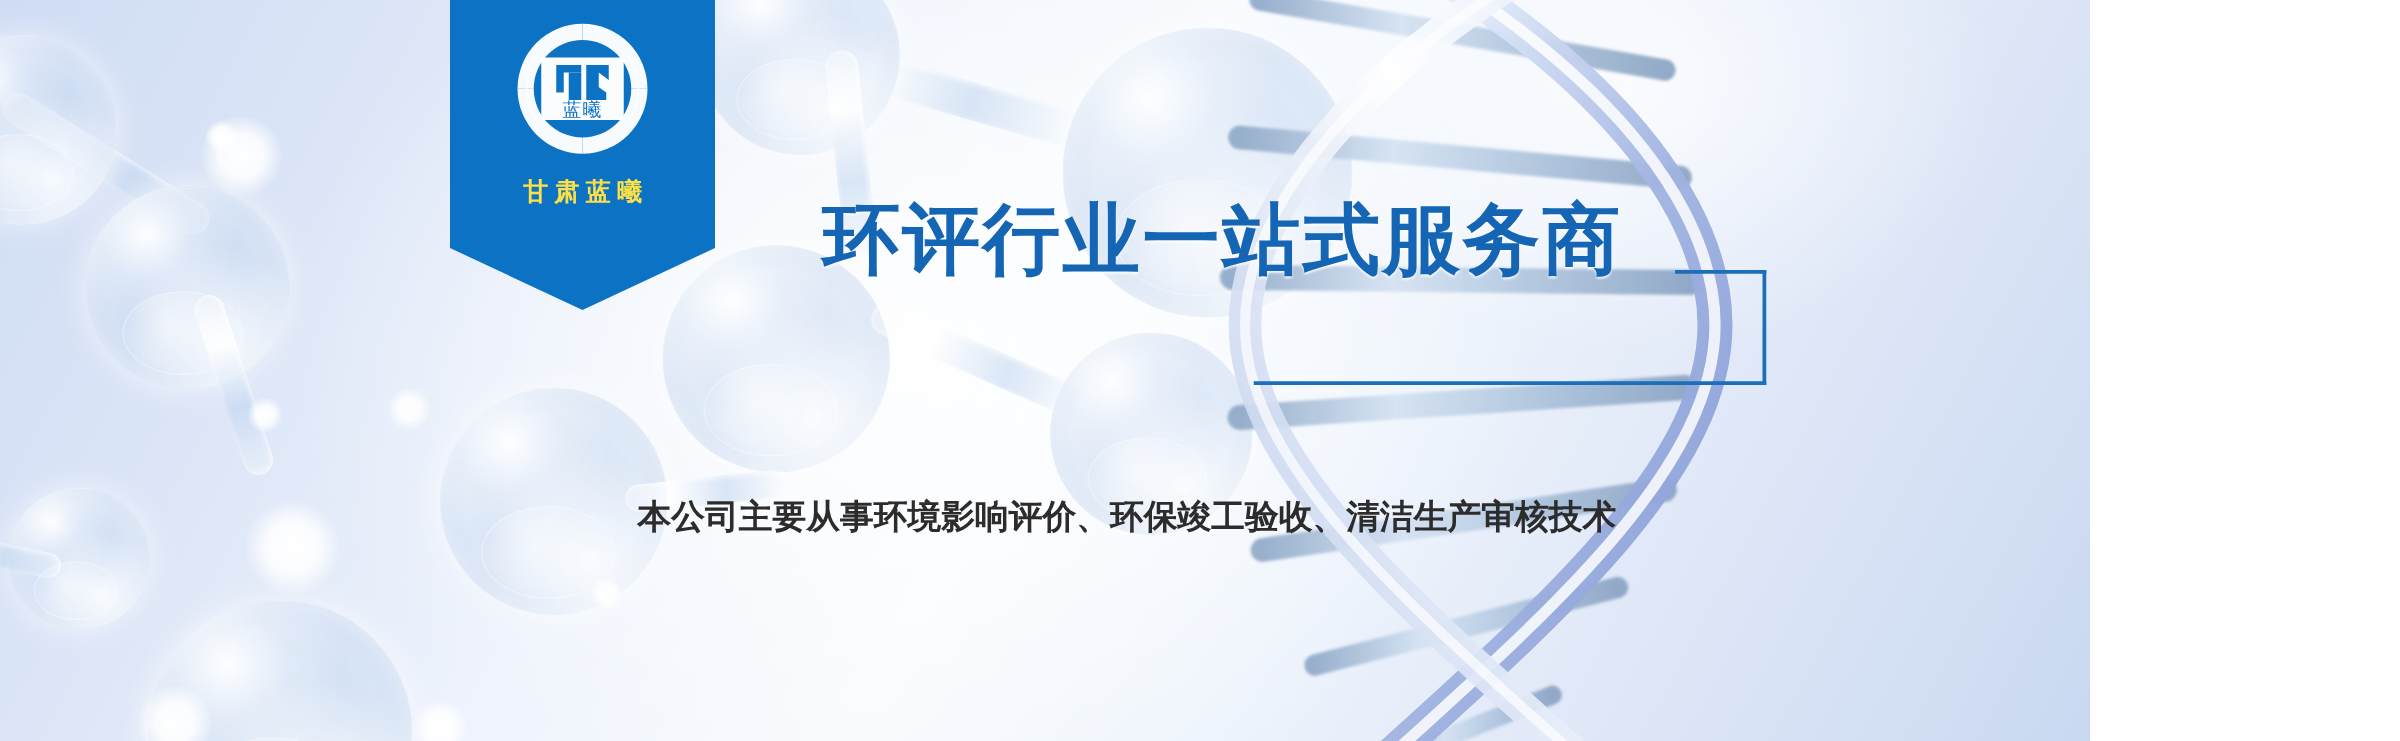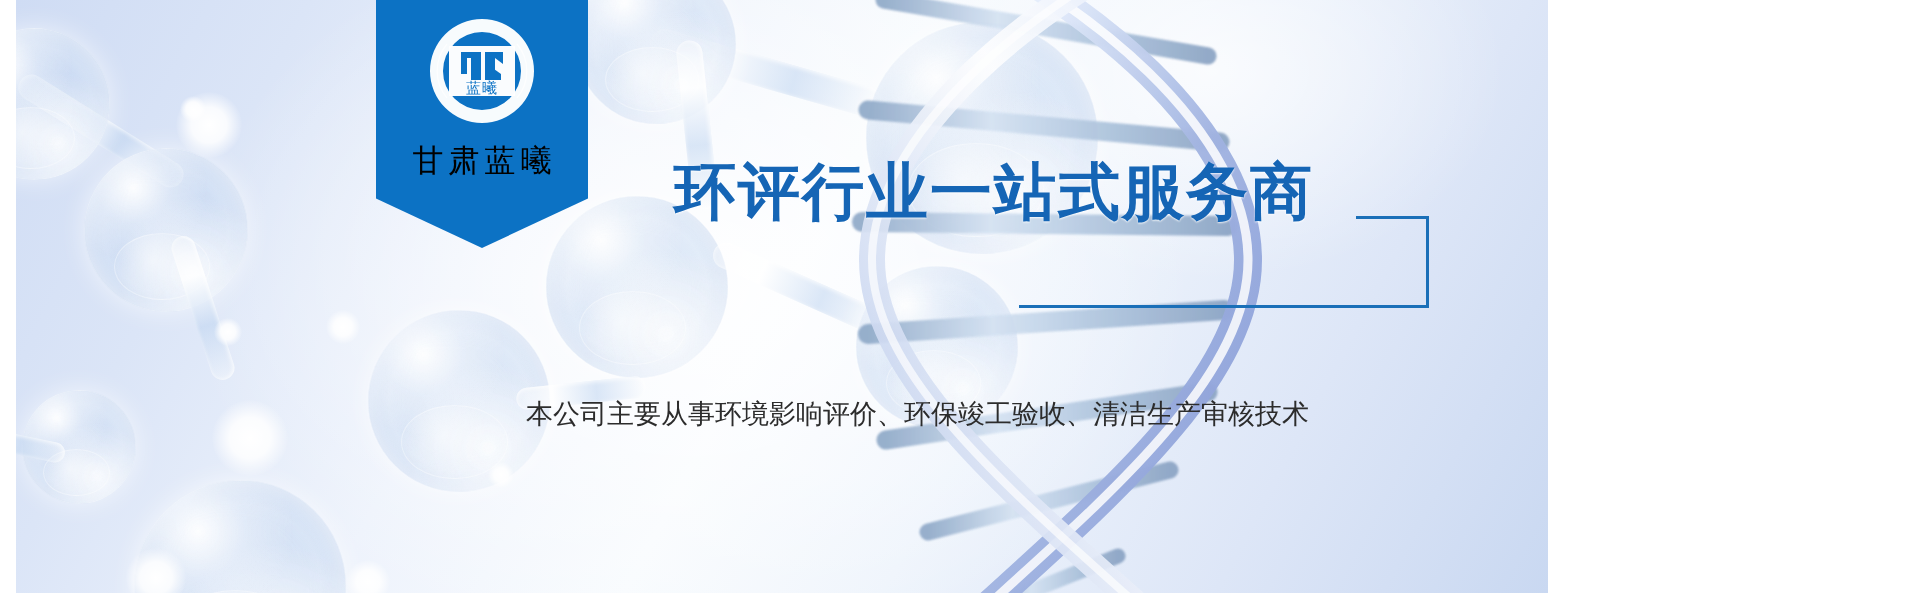--- a/index.html
+++ b/index.html
@@ -1,26 +1,25 @@
 <!DOCTYPE html>
 <html><head>
 <meta charset="utf-8">
 <style>
   html,body{margin:0;padding:0;background:#fff;}
   body{font-family:"Liberation Sans","DejaVu Sans",sans-serif;}
 
   #banner{
     position:relative;
-    width:1532px;height:593px;
+    width:1672px;height:593px;
     overflow:hidden;
     background:
       radial-gradient(ellipse 420px 300px at 78% 12%, rgba(255,255,255,0.75) 0%, rgba(255,255,255,0) 70%),
       radial-gradient(ellipse 700px 520px at 44% 48%, rgba(255,255,255,0.92) 0%, rgba(255,255,255,0) 72%),
       linear-gradient(118deg, #cfdcf4 0%, #dbe5f7 16%, #eef3fc 34%, #f8fbfe 50%, #eef4fc 64%, #dde6f7 82%, #c9d8f1 100%);
-    margin-left: 16px;
   }
 
   
   .bokeh{position:absolute;border-radius:50%;background:radial-gradient(circle,rgba(255,255,255,1) 0%,rgba(255,255,255,0.85) 38%,rgba(255,255,255,0) 72%);pointer-events:none;}
 
   
   .mol{
     position:absolute;border-radius:50%;
     background:
       radial-gradient(circle at 30% 24%, rgba(255,255,255,0.95) 0%, rgba(255,255,255,0.35) 22%, rgba(255,255,255,0.05) 44%),
@@ -47,22 +46,22 @@
 
   
   #brand-banner{
     position:absolute;left:360px;top:0;width:212px;height:248px;
     background:#0C72C4;
     clip-path:polygon(0 0,100% 0,100% 80%,50% 100%,0 80%);
     text-align:center;
   }
   #brand-logo{position:relative;width:114px;height:114px;margin:14px auto 0;}
   #brand-name{
-    margin-top:12px;color:#000000;
-    font-size:31px;font-weight:normal;letter-spacing:5px;
+    margin-top:12px;color:#fde047;
+    font-size:20px;font-weight:bold;letter-spacing:5px;
     text-indent:5px;
     font-family:"DejaVu Sans","Liberation Sans",sans-serif;
   }
 
   
   #headline{
     position:absolute;left:658px;top:150px;
     font-size:62px;font-weight:bold;color:#1565B5;
     letter-spacing:2px;
     font-family:Liberation Mono, monospace;
@@ -77,20 +76,21 @@
     white-space:nowrap;
   }
   #rule-h{position:absolute;left:1003px;top:305px;width:410px;height:3px;background:#1A6FB8;}
   #rule-v{position:absolute;left:1410px;top:216px;width:3px;height:92px;background:#1A6FB8;}
   #rule-t{position:absolute;left:1340px;top:216px;width:73px;height:3px;background:#1A6FB8;}
 
   #body-copy{
     position:absolute;left:510px;top:392px;width:930px;
     font-size:27px;line-height:1.6;color:#2c2c2c;
     font-family:"DejaVu Serif","Liberation Serif",serif;
+    font-weight:bold;
   }
   #body-copy .ln{display:block;white-space:nowrap;}
 </style>
 </head>
 <body>
 
 <div id="banner">
 
   <div>
 

